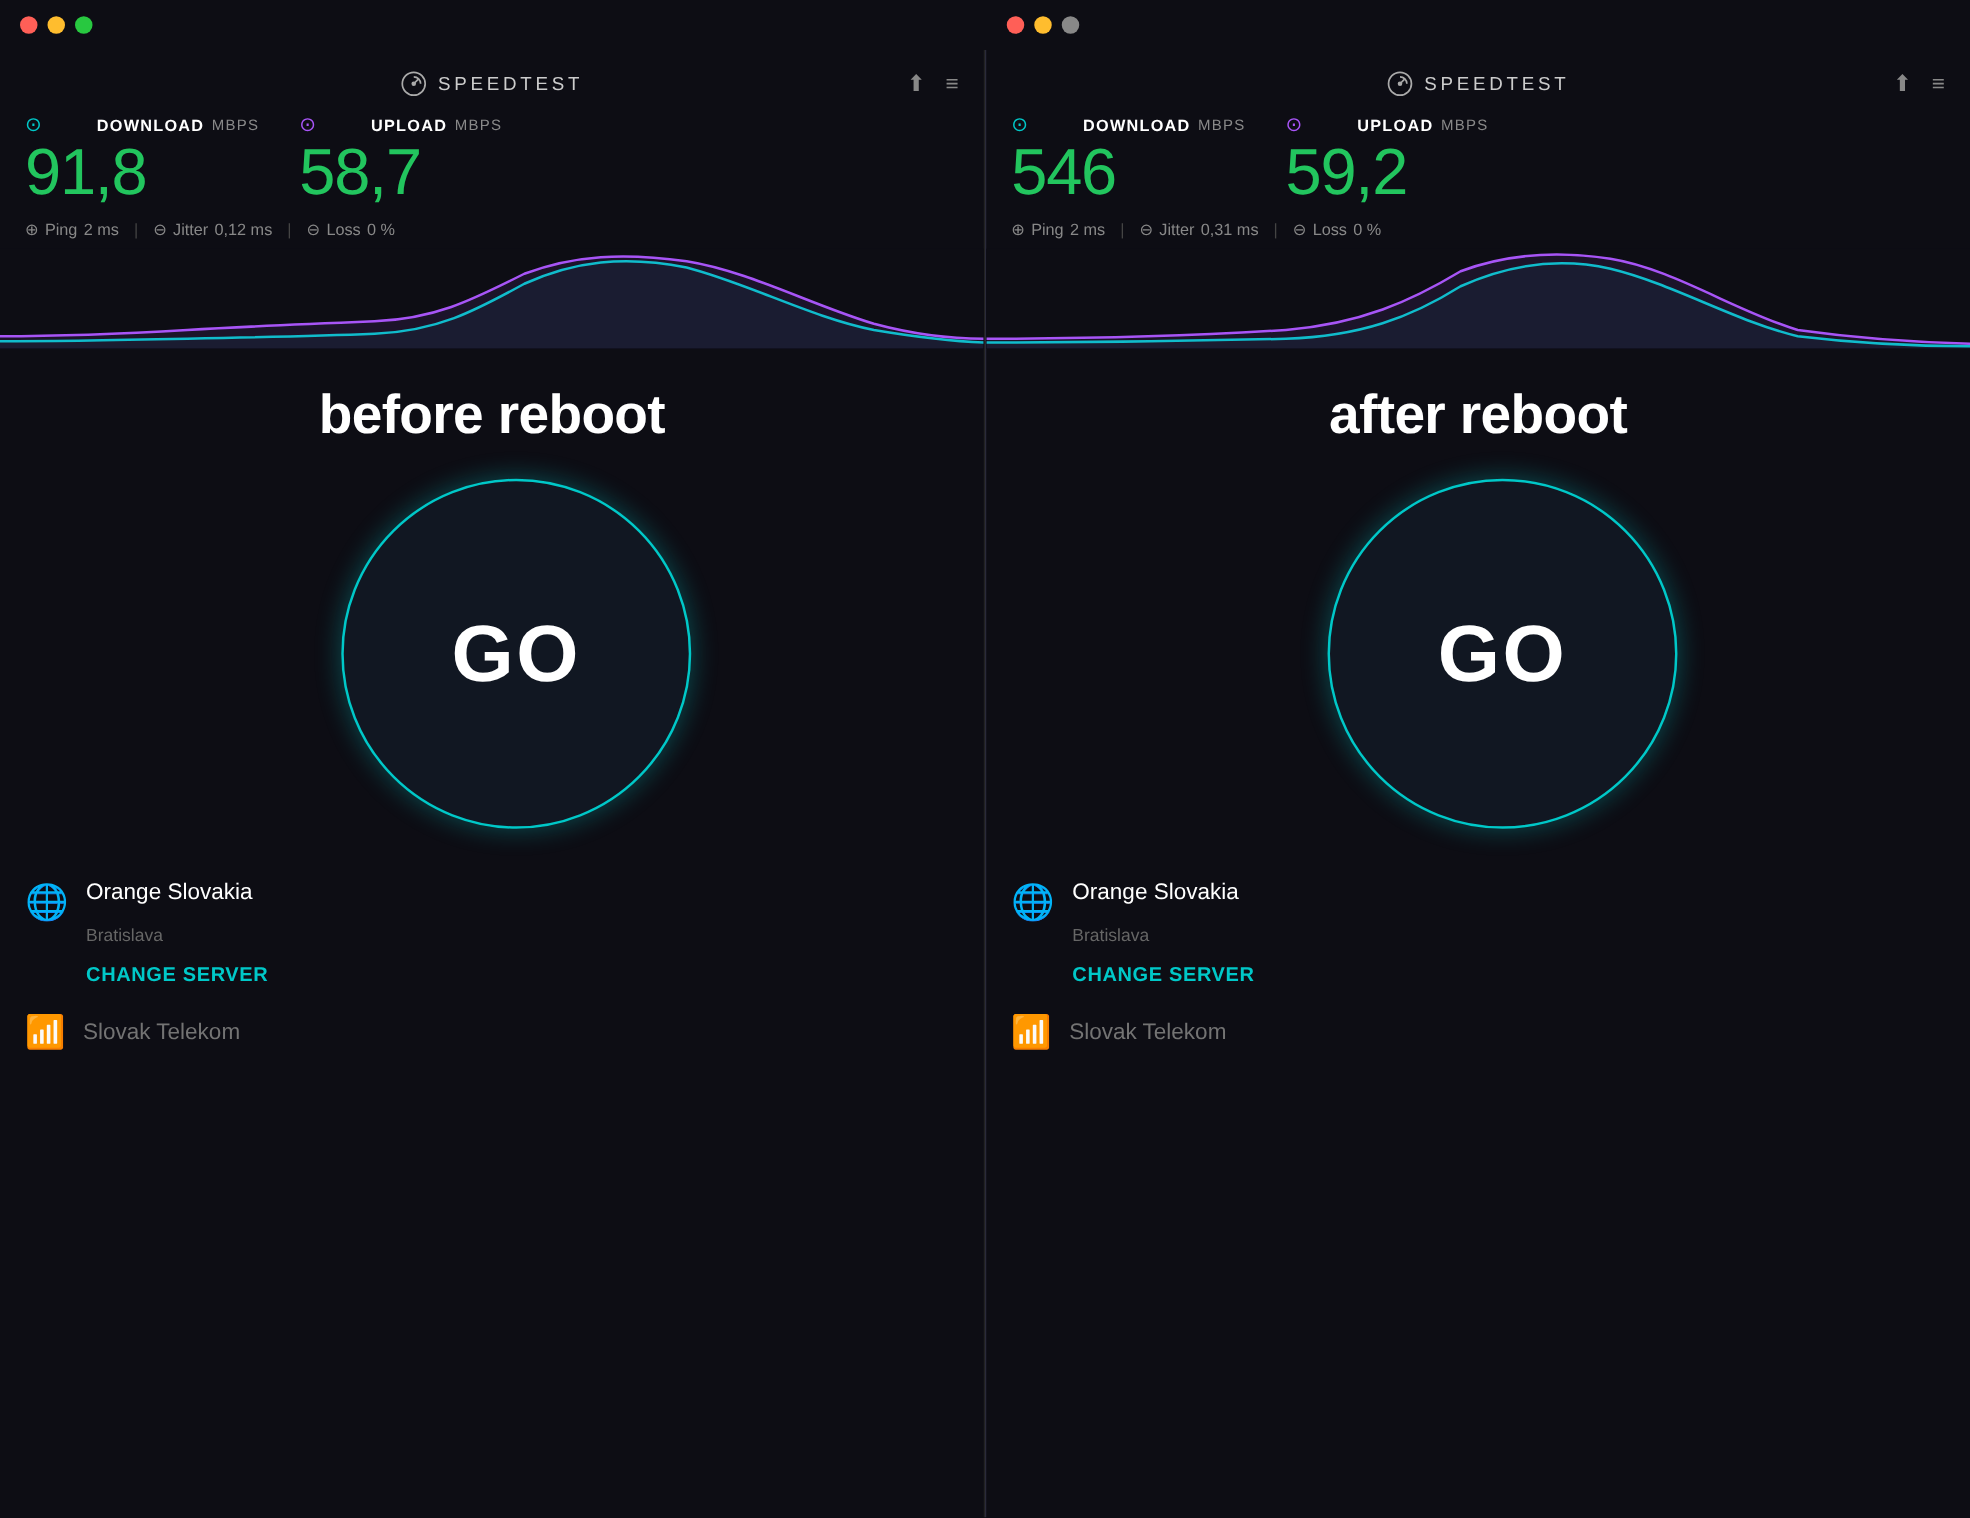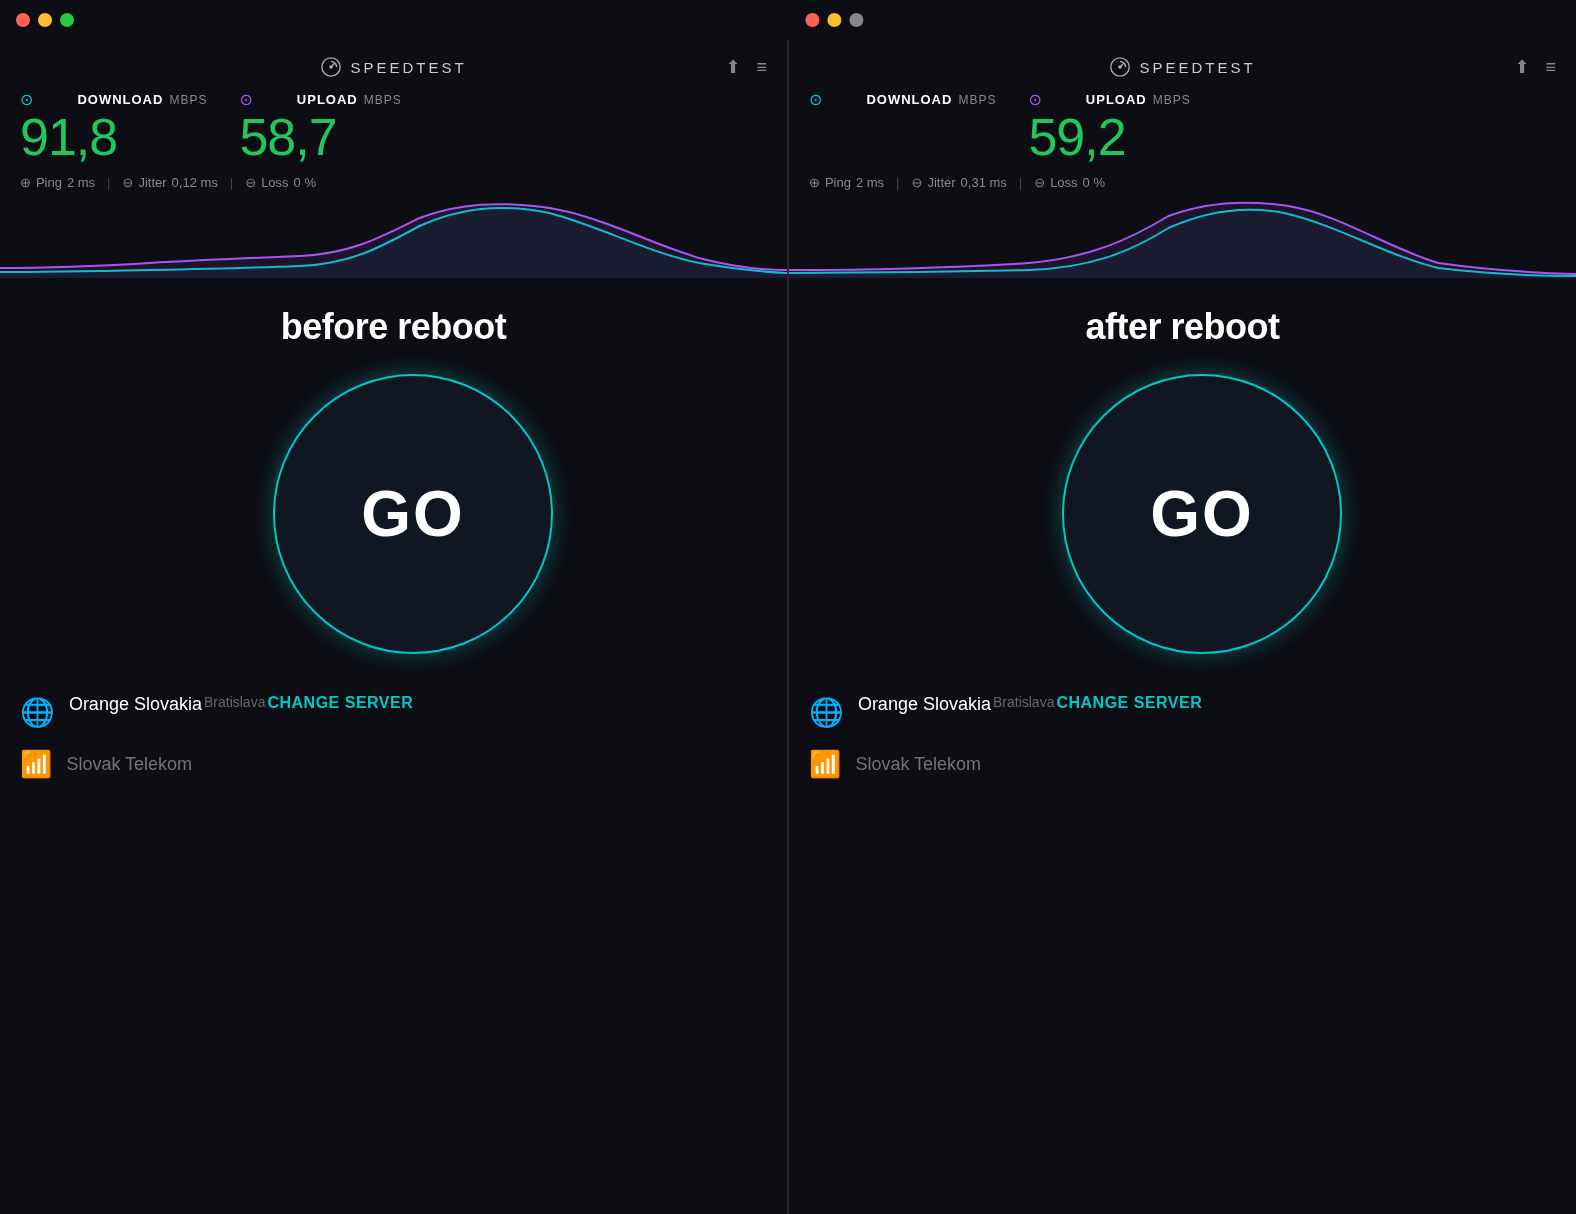--- a/index.html
+++ b/index.html
@@ -190,21 +190,21 @@
     }
 
     .graph-area svg {
       width: 100%;
       height: 100%;
     }
 
     
     .section-label {
       text-align: center;
-      font-size: 36px;
+      font-size: 44px;
       font-weight: 800;
       color: #ffffff;
       padding: 28px 20px 16px;
       letter-spacing: -0.5px;
     }
 
     
     .go-button-container {
       display: flex;
       justify-content: center;
@@ -251,21 +251,22 @@
     }
 
     .server-icon {
       color: #666;
       font-size: 28px;
       margin-top: 2px;
     }
 
     .server-details {
       display: flex;
-      gap: 2px;
+      flex-direction: column;
+      gap: 16px;
     }
 
     .server-name {
       font-size: 18px;
       font-weight: 500;
       color: #ffffff;
     }
 
     .server-location {
       font-size: 14px;
@@ -437,20 +438,21 @@
       </div>
     </div>
 
     <div class="stats-row">
       <div class="stat-group">
         <div class="stat-label">
           <span class="icon-dl">⊙</span>
           <strong>DOWNLOAD</strong>
           <span class="unit">Mbps</span>
         </div>
+        <div class="stat-value">546</div>
       </div>
       <div class="stat-group">
         <div class="stat-label">
           <span class="icon-ul">⊙</span>
           <strong>UPLOAD</strong>
           <span class="unit">Mbps</span>
         </div>
         <div class="stat-value">59,2</div>
       </div>
     </div>

